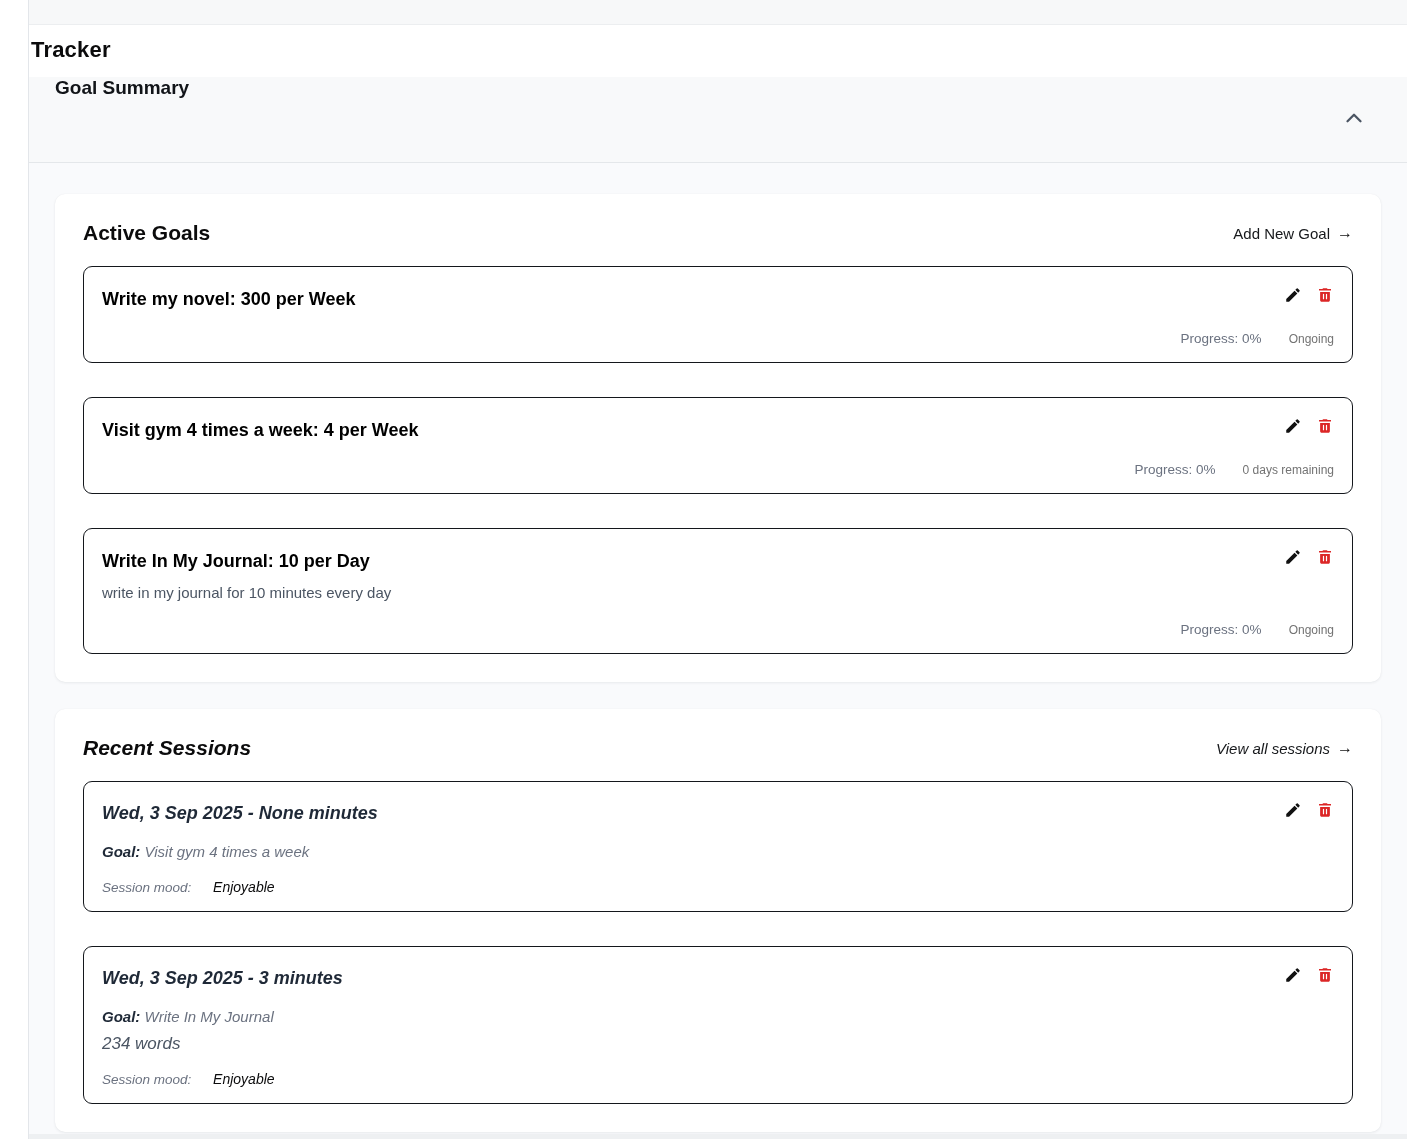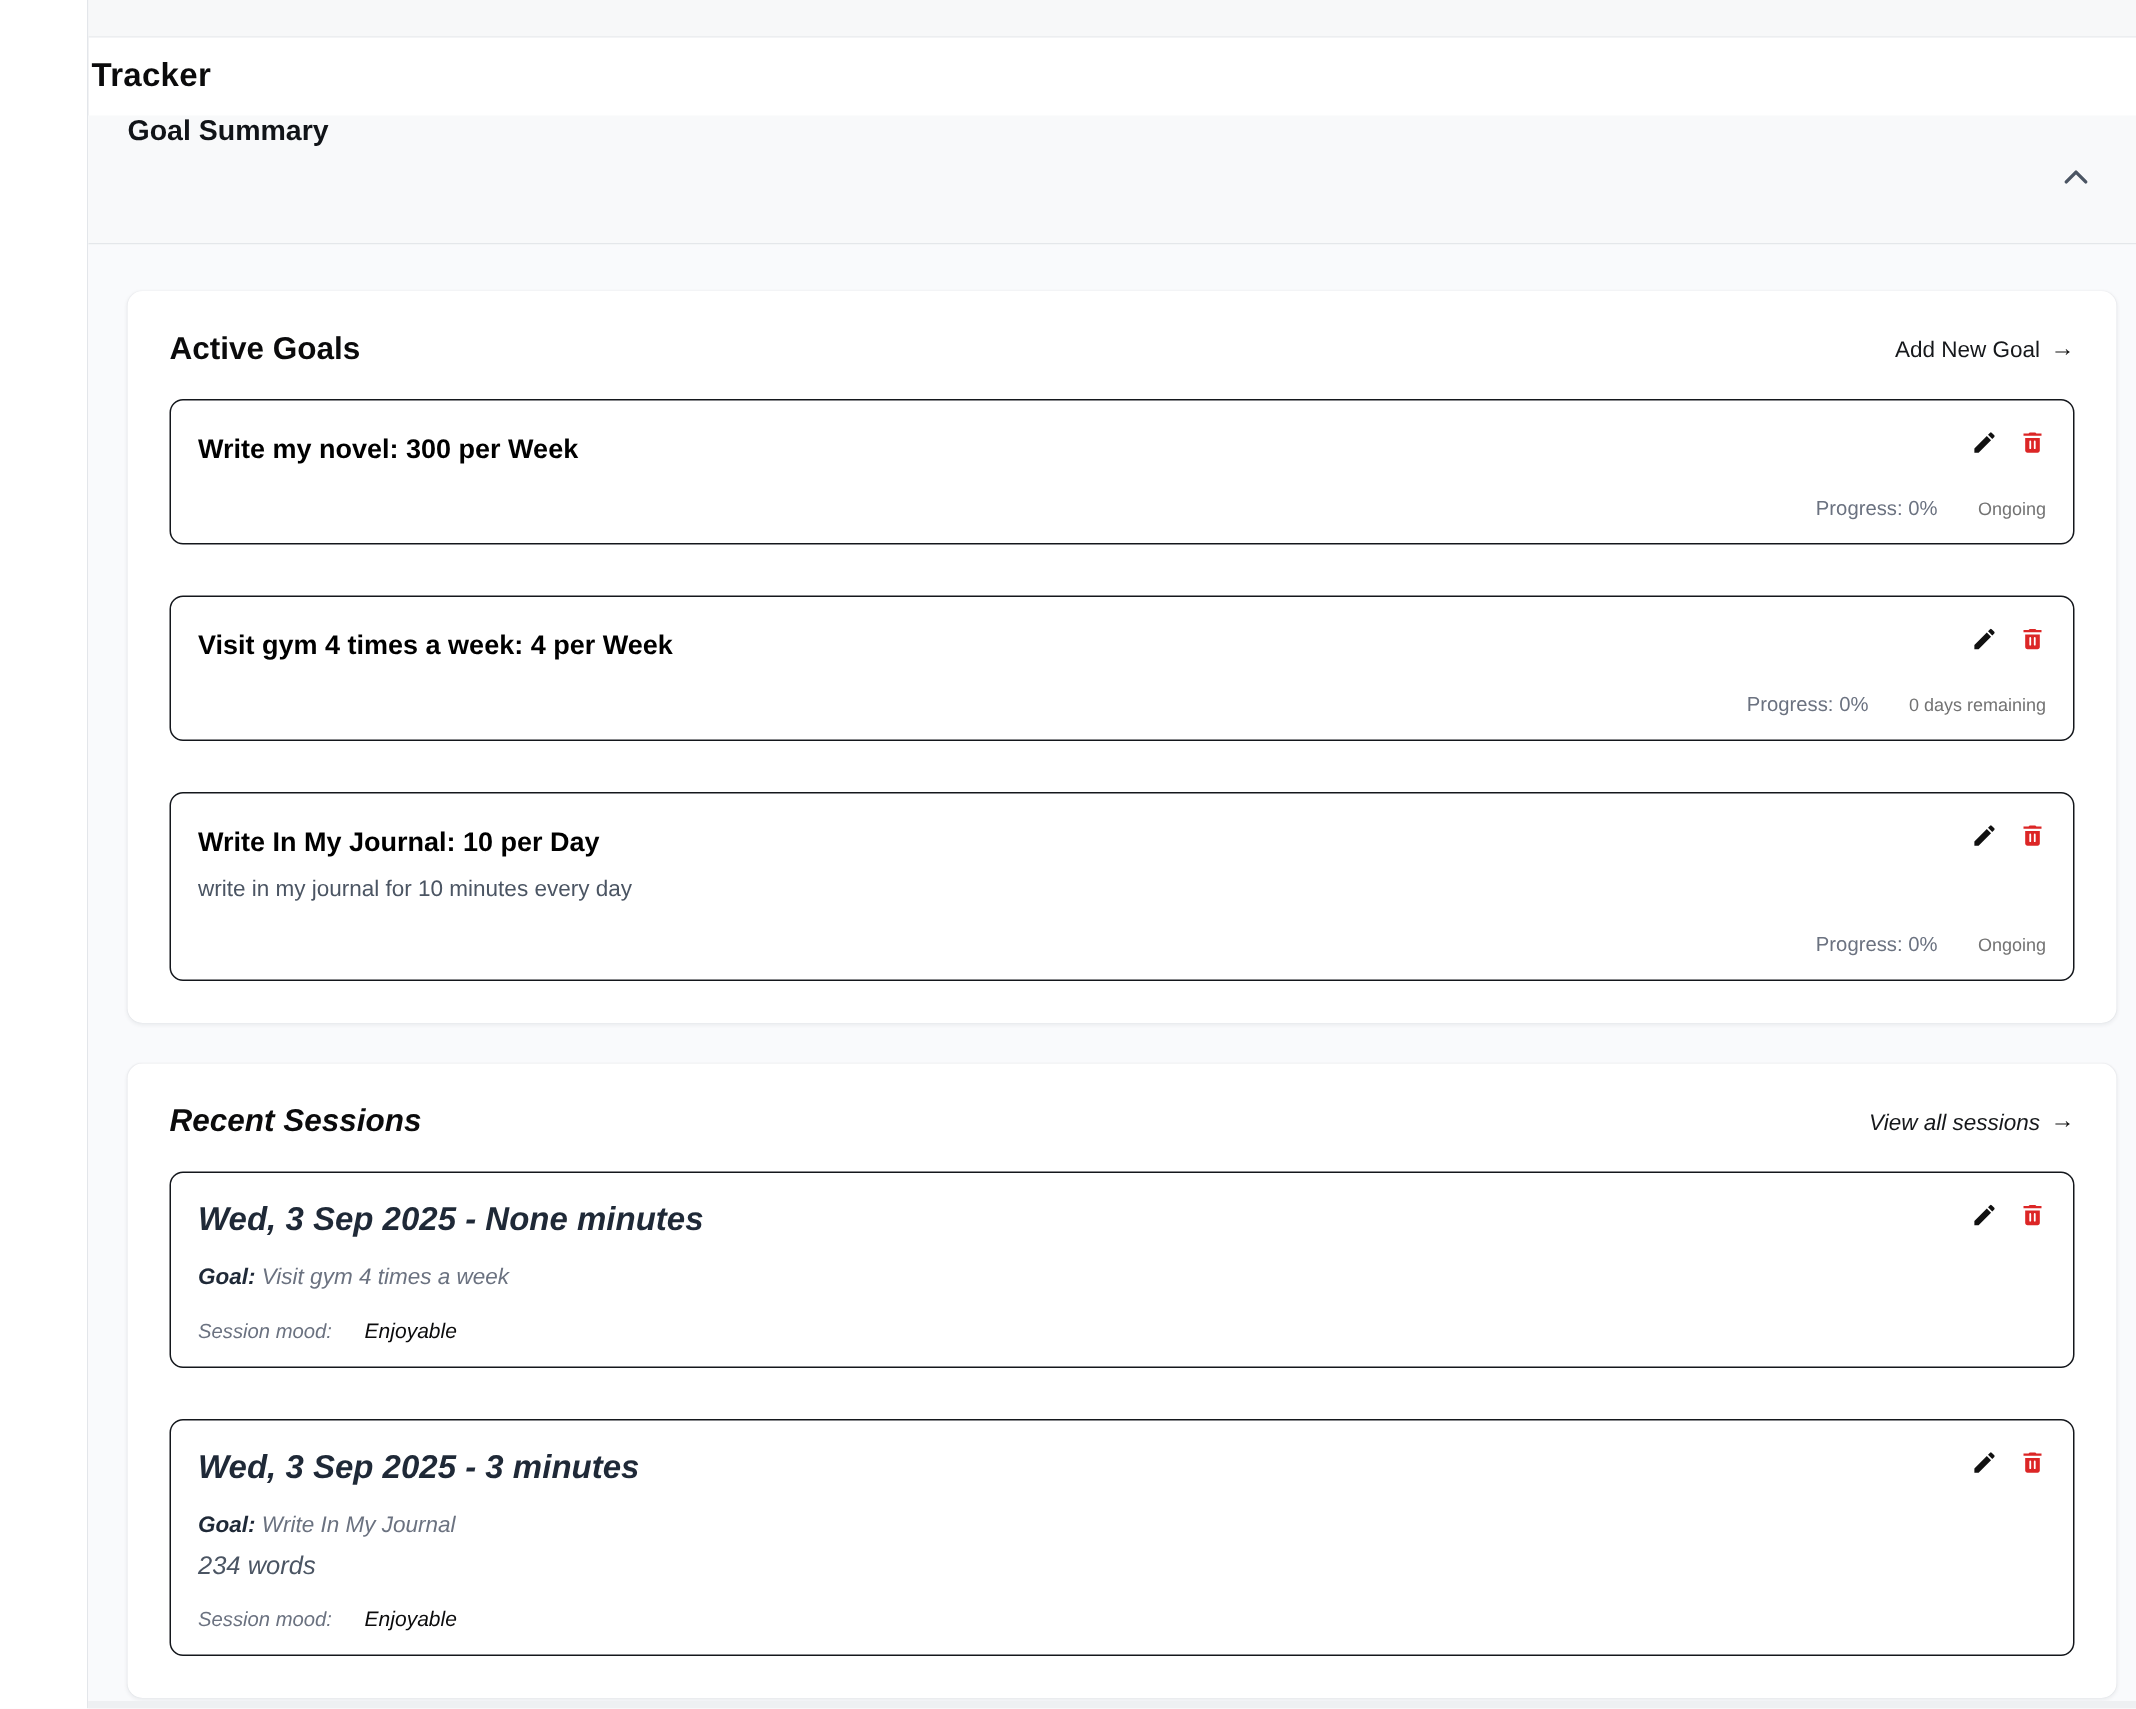--- a/index.html
+++ b/index.html
@@ -1,18 +1,18 @@
 <!DOCTYPE html>
 <html><head>
 <meta charset="utf-8">
 <style>
   * { margin:0; padding:0; box-sizing:border-box; }
   html,body { width:1424px; height:1139px; background:#ffffff;
     font-family:"Liberation Sans", sans-serif; color:#1f2937; }
-  .page { position:relative; width:1268px; height:1139px; display:flex;padding-left:30px; }
+  .page { position:relative; width:1268px; height:1139px; display:flex; }
 
   .left-col { width:29px; height:100%; background:#ffffff; border-right:1px solid #e3e6ea; flex:0 0 29px; }
   .main { flex:1; position:relative; }
 
   .top-strip { width:1378px; height:25px; background:#f7f8f9; border-bottom:1px solid #eceef0; }
 
   .page-title { font-size:22px; font-weight:700; color:#0b0b0c; padding:12px 0 14px 2px; letter-spacing:.2px; }
 
   .panel { width:1378px; background:#ffffff; }
   .panel-header { height:86px; background:#f8f9fa; display:flex; 
@@ -38,21 +38,21 @@
   .goal-title { font-size:18px; font-weight:700; color:#000000; line-height:28px; }
   .icon-group { display:flex; align-items:center; gap:13px; padding-top:2px; }
   .icon-btn { background:none; border:none; cursor:pointer; width:19px; height:19px; display:flex; align-items:center; justify-content:center; }
   .icon-btn svg { width:18px; height:18px; }
 
   .goal-desc { font-size:15px; color:#4b5563; margin-top:7px; line-height:22px; }
   .meta-row { display:flex; align-items:center; justify-content:flex-end; margin-top:18px;gap:27px; }
   .progress-text { font-size:13.5px; color:#6b7280; }
   .status-text { font-size:12px; color:#737373; }
 
-  .session-title { font-size:22px; font-weight:700; color:#1f2937; line-height:26px; }
+  .session-title { font-size:18px; font-weight:700; color:#1f2937; line-height:26px; }
   .goal-line { margin-top:15px; font-size:15px; line-height:21px; }
   .goal-label { font-weight:700; color:#1f2937; }
   .goal-value { color:#6b7280; }
   .words-line { margin-top:6px; font-size:17px; color:#4b5563; line-height:21px; }
   .mood-line { margin-top:17px; font-size:13.5px; }
   .mood-label { color:#6b7280; }
   .mood-value { color:#0b0b0c; margin-left:18px; font-size:14px;text-align:center; }
 
   .bottom-strip { width:1378px; height:17px; background:#eef0f2; }
 </style>

